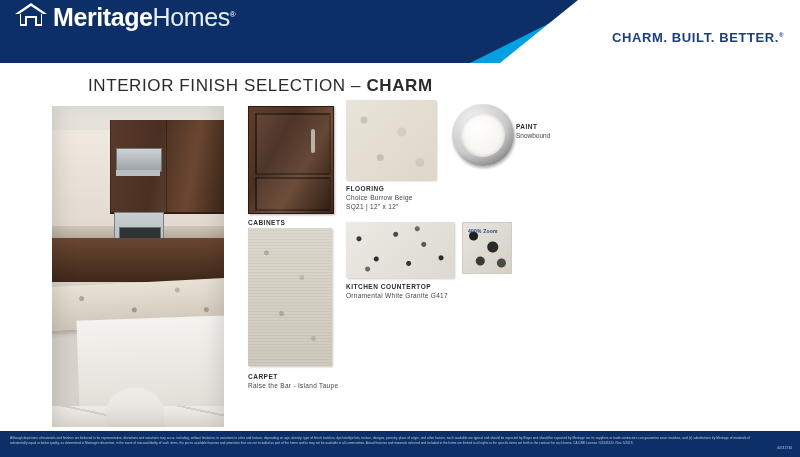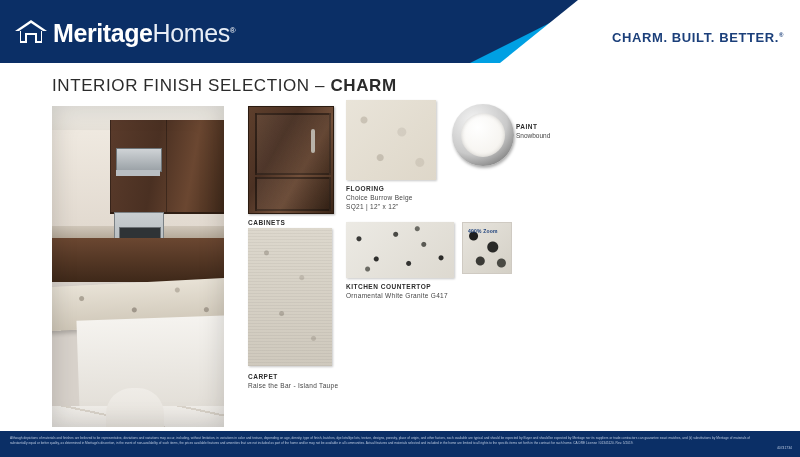--- a/index.html
+++ b/index.html
@@ -32,23 +32,23 @@
   }
   .header-white-band {
     position: absolute;
     right: 0; top: 0;
     width: 300px; height: 63px;
     background: #ffffff;
     clip-path: polygon(26% 0, 100% 0, 100% 100%, 0% 100%);
   }
   .logo-wrap {
     position: absolute;
-    left: 14px; top: 18px;
+    left: 14px; top: 2px;
     display: flex;
-    align-items: center;
+    align-items: flex-start;
   }
   .logo-roof {
     width: 34px; height: 26px;
     position: relative;
     margin-right: 5px;
   }
   .logo-roof svg { display: block; }
   .logo-text {
     font-size: 25px;
     letter-spacing: -0.4px;
@@ -75,21 +75,21 @@
 
   
   .page-title {
     position: absolute;
     left: 52px; top: 76px;
     font-size: 17px;
     letter-spacing: 0.6px;
     color: #2b2b2b;
     white-space: nowrap;
   }
-  .page-title .thin { font-weight: 300; }
+  .page-title .thin { font-weight: 300; margin-left: 36px; }
   .page-title .bold { font-weight: bold; }
 
   
   .kitchen-photo {
     position: absolute;
     left: 52px; top: 106px;
     width: 172px; height: 321px;
     overflow: hidden;
     background: #d8d2cb;
   }

